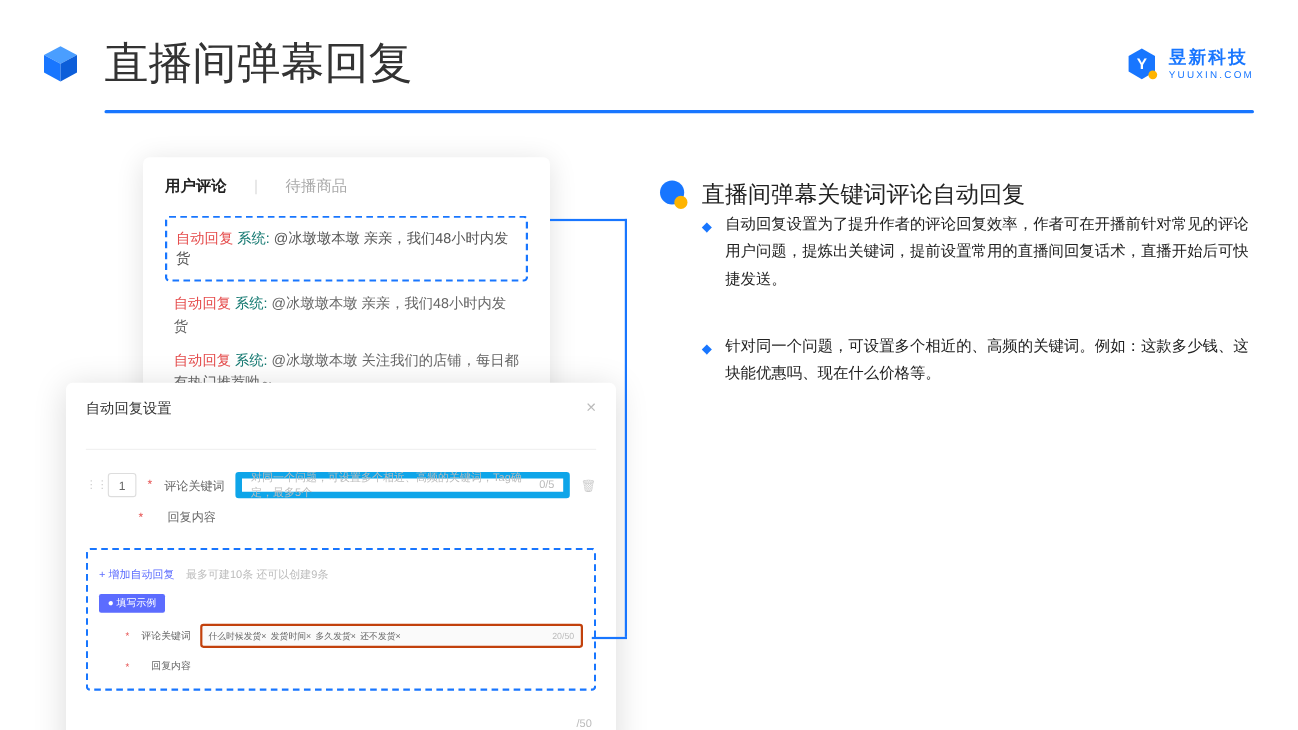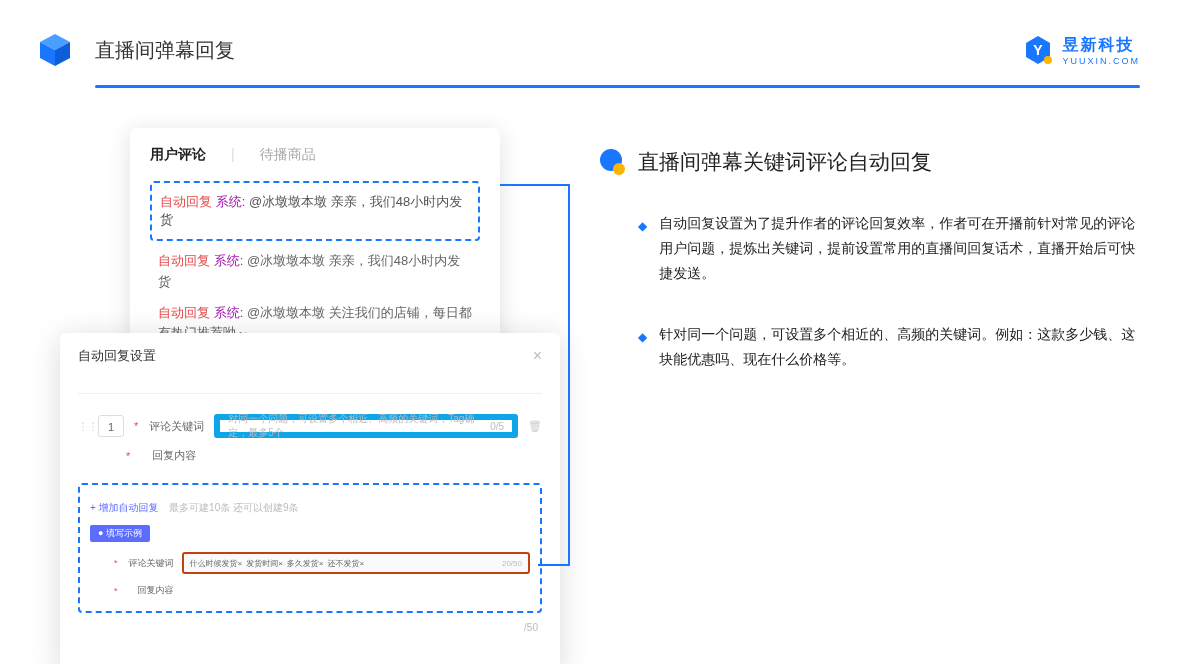--- a/index.html
+++ b/index.html
@@ -1,41 +1,41 @@
 <!DOCTYPE html>
 <html><head>
 <meta charset="utf-8">
 <style>
 * { margin:0; padding:0; box-sizing:border-box; }
 body { width:1180px; height:664px; font-family:"Microsoft YaHei","PingFang SC",sans-serif; background:#fff; position:relative; overflow:hidden; }
 
 
 .header { display:flex; align-items:center; padding:30px 40px 15px 35px; }
 .cube-icon { width:40px; height:40px; margin-right:20px; display:flex; align-items:center; justify-content:center; }
-.page-title { font-size:20px; font-weight:500; color:#333; flex:1; }
+.page-title { font-size:40px; font-weight:500; color:#333; flex:1; }
 .brand { display:flex; align-items:center; gap:8px; }
 .brand-icon { width:32px; height:32px; }
 .brand-text { display:flex; flex-direction:column; }
 .brand-text .cn { font-size:16px; color:#1876ff; font-weight:600; letter-spacing:2px; }
 .brand-text .en { font-size:9px; color:#1876ff; letter-spacing:2px; }
 .divider { height:3px; background:#1876ff; margin:0 40px 0 95px; border-radius:2px; }
 
 .main { display:flex; padding:40px 40px 0 60px; gap:38px; }
 
 
 .left { position:relative; width:500px; }
 .card1 { position:absolute; top:0; left:70px; width:370px; background:#fff; border-radius:6px; box-shadow:0 4px 25px rgba(0,0,0,.12); padding:18px 20px; }
 .tabs { display:flex; gap:25px; font-size:14px; padding-bottom:12px; }
 .tabs .active { font-weight:700; color:#222; }
 .tabs .inactive { color:#aaa; }
 .tabs .sep { color:#ddd; }
 .comment-box { border:2px dashed #1876ff; border-radius:4px; padding:10px 8px; font-size:13px; color:#555; margin-top:5px; }
 .comment-row { font-size:13px; color:#666; padding:10px 8px 0; line-height:1.6; }
 .auto-tag { color:#e54b4b; font-weight:500; }
-.sys { color:#a21caf; }
+.sys { color:#0f766e; }
 
 .card2 { position:absolute; top:205px; left:0; width:500px; background:#fff; border-radius:6px; box-shadow:0 4px 30px rgba(0,0,0,.15); padding:14px 18px 60px; }
 .card2-title { font-size:13px; color:#333; font-weight:500; display:flex; justify-content:space-between; align-items:center; border-bottom:1px solid #f0f0f0; padding-bottom:28px; }
 .close-x { color:#bbb; font-size:16px; cursor:pointer; }
 
 .form-row { display:flex; align-items:center; gap:10px; margin-top:20px; font-size:11px; }
 .drag-handle { color:#ccc; font-size:10px; width:10px; }
 .num-box { width:26px; height:22px; border:1px solid #ddd; border-radius:3px; text-align:center; font-size:11px; line-height:22px; color:#666; }
 .req { color:#e54b4b; }
 .label { color:#666; width:56px; text-align:right; }
@@ -56,21 +56,21 @@
 .tag-box .count { margin-left:auto; color:#bbb; font-size:8px; }
 .text-box { flex:1; height:22px; border:1px solid #e5e5e5; border-radius:3px; background:#fafafa; display:flex; align-items:center; padding:0 6px; font-size:8px; color:#666; justify-content:space-between; }
 
 .connector { position:absolute; pointer-events:none; }
 .conn1 { top:56px; left:440px; width:70px; height:2px; border-top:2px solid #1876ff; }
 .conn1v { top:56px; left:508px; width:2px; height:380px; border-left:2px solid #1876ff; }
 .conn2 { top:436px; left:478px; width:32px; height:2px; border-top:2px solid #1876ff; }
 
 
 .right { flex:1; padding-top:20px; }
-.rt-header { display:flex; align-items:flex-start; gap:12px; margin-bottom:35px; }
+.rt-header { display:flex; align-items:flex-start; gap:12px; }
 .bubble-icon { width:28px; height:28px; }
 .rt-title { font-size:21px; color:#222; font-weight:500; }
 .bullet { display:flex; gap:12px; margin-bottom:35px; font-size:14px; color:#222; line-height:1.8; padding-left:40px; }
 .diamond { color:#1876ff; font-size:12px; flex-shrink:0; margin-top:5px; }
 </style>
 </head>
 <body>
 
 <div class="header">
   <div class="cube-icon">
@@ -161,21 +161,21 @@
             <span class="tag">多久发货×</span>
             <span class="tag">还不发货×</span>
             <span class="count">20/50</span>
           </div>
         </div>
         <div class="ex-row">
           <span class="req">*</span>
           <span class="label">回复内容</span>
         </div>
       </div>
-      <div style="position:absolute;right:22px;bottom:40px;font-size:10px;color:#bbb">/50</div>
+      <div style="position:absolute;right:22px;bottom:24px;font-size:10px;color:#bbb">/50</div>
     </div>
 
     <div class="connector conn1"></div>
     <div class="connector conn1v"></div>
     <div class="connector conn2"></div>
   </div>
 
   <div class="right">
     <div class="rt-header">
       <svg class="bubble-icon" viewBox="0 0 28 28">

